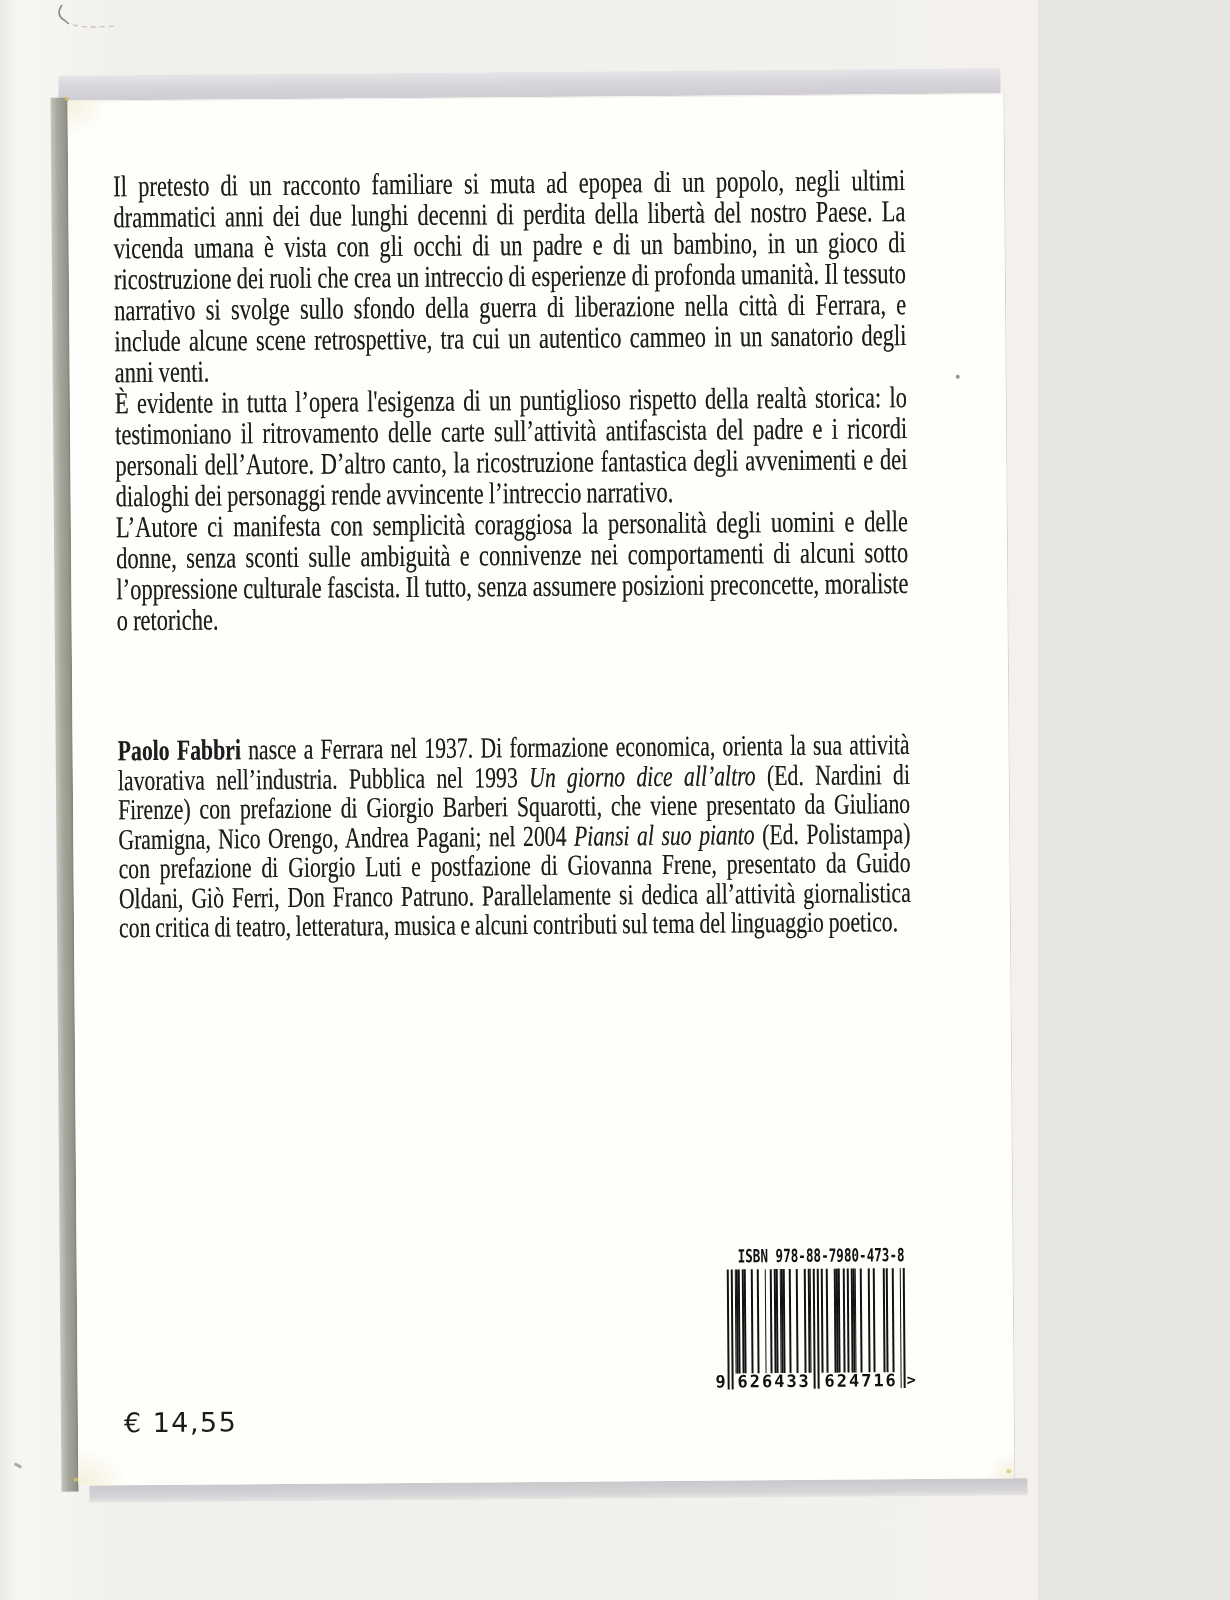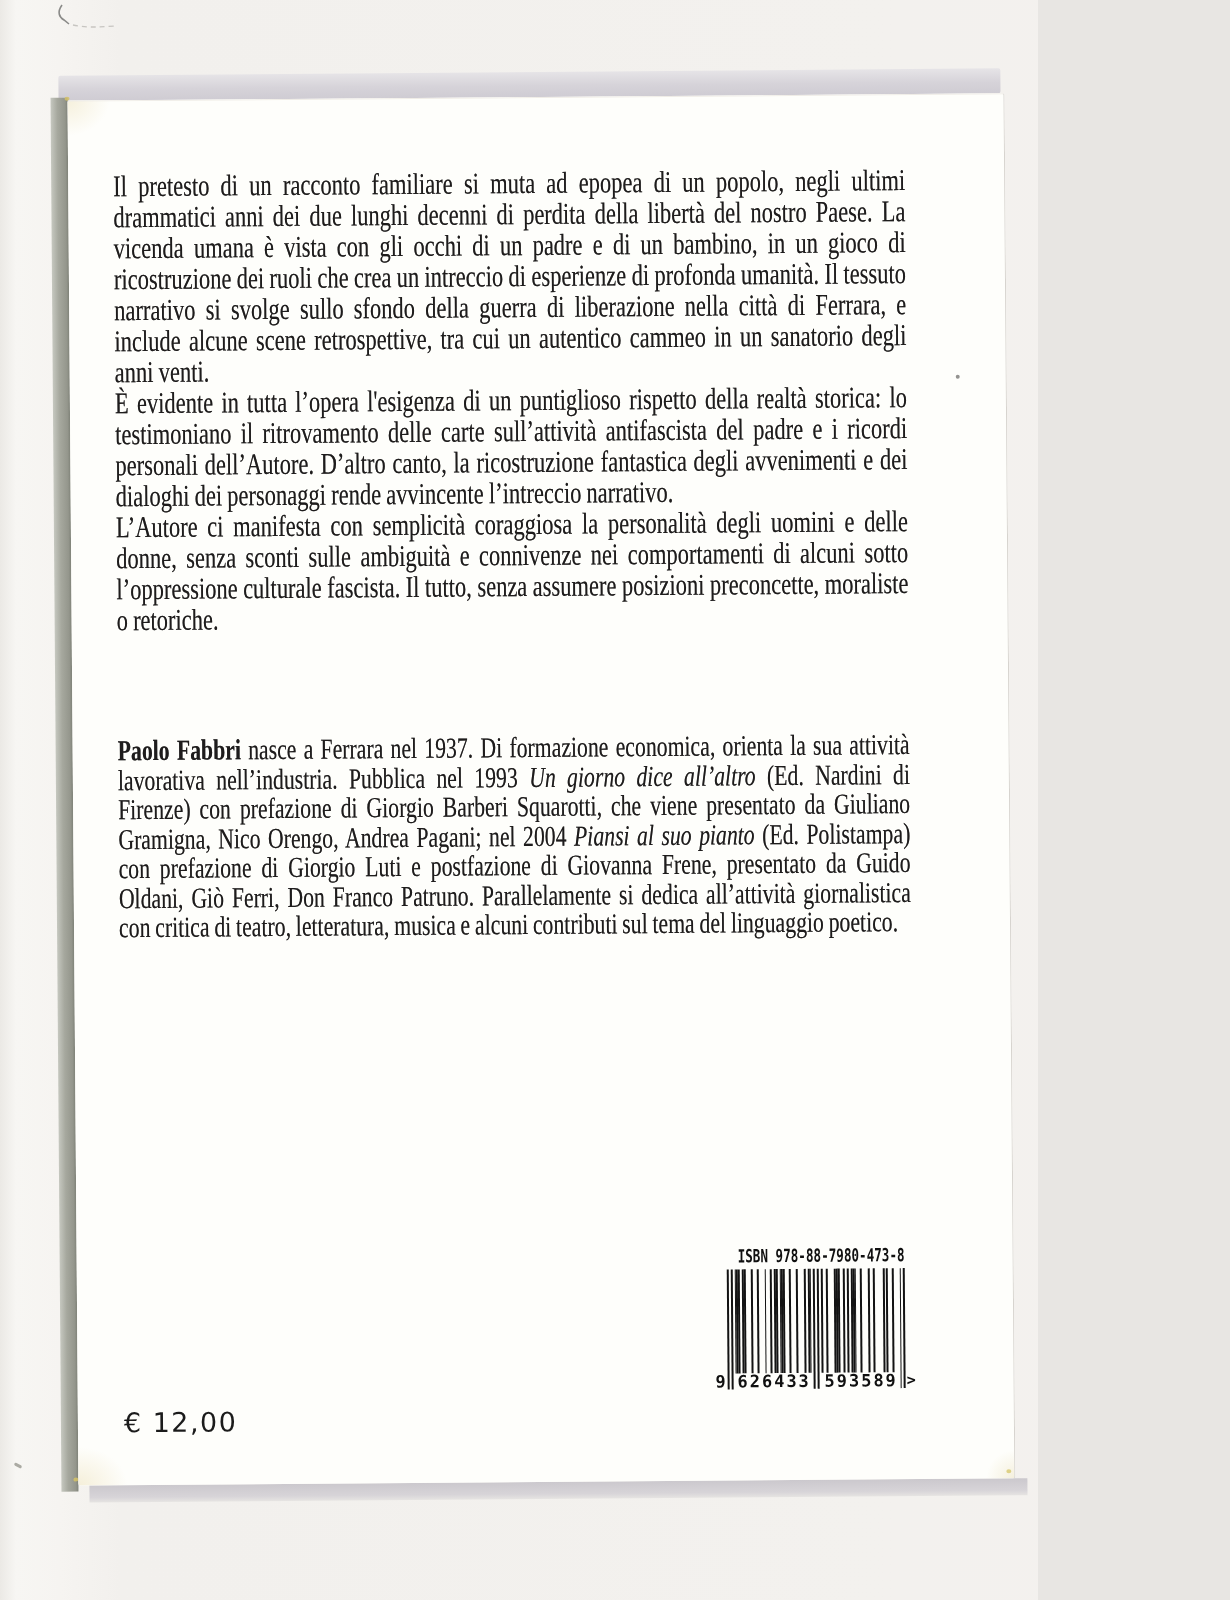--- a/index.html
+++ b/index.html
@@ -225,26 +225,26 @@
             <div class="bc-module on"></div>
             <div class="bc-module"></div>
             <div class="bc-module"></div>
             <div class="bc-module"></div>
             <div class="bc-module on guard"></div>
             <div class="bc-module guard"></div>
             <div class="bc-module on guard"></div>
           <div class="barcode-digits">
             <span class="bd bd-9">9</span>
             <span class="bd bd-g1">626433</span>
-            <span class="bd bd-g2">593589</span>
+            <span class="bd bd-g2">624716</span>
             <span class="bd bd-gt">&gt;</span>
           </div>
         </div>
       </div>
 
       <div class="price">
-        <span class="cur">€</span><span>12,00</span>
+        <span class="cur">€</span><span>14,55</span>
       </div>
 
       <div class="chip chip3"></div>
     </div>
   </div>
 </div>
 
 </body></html>

